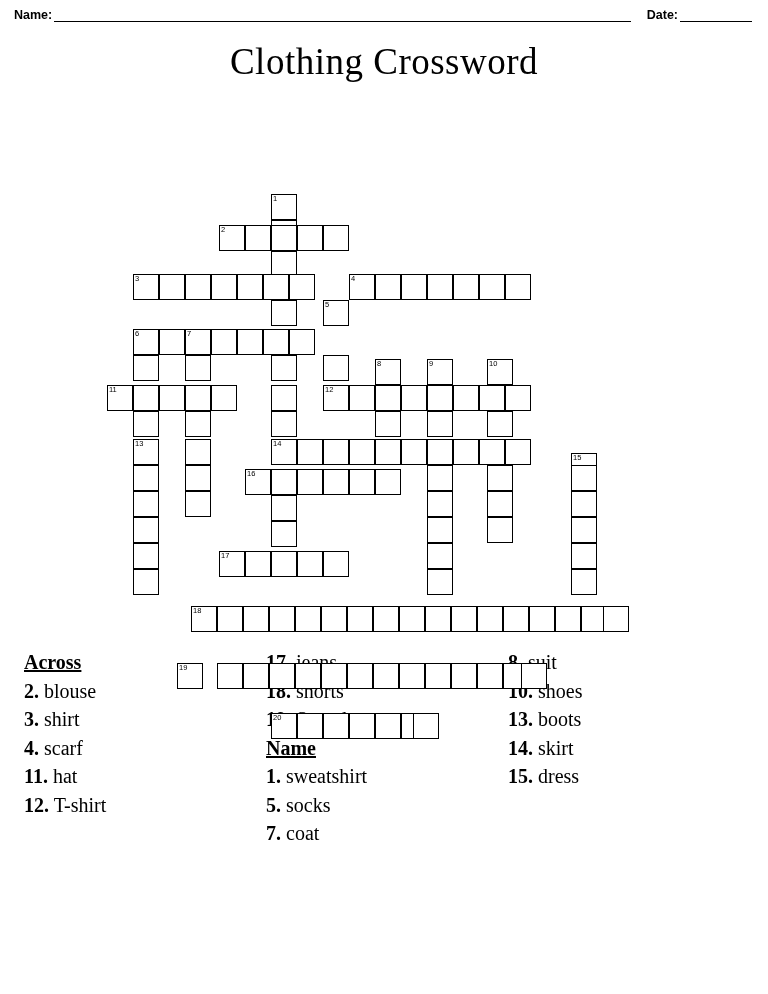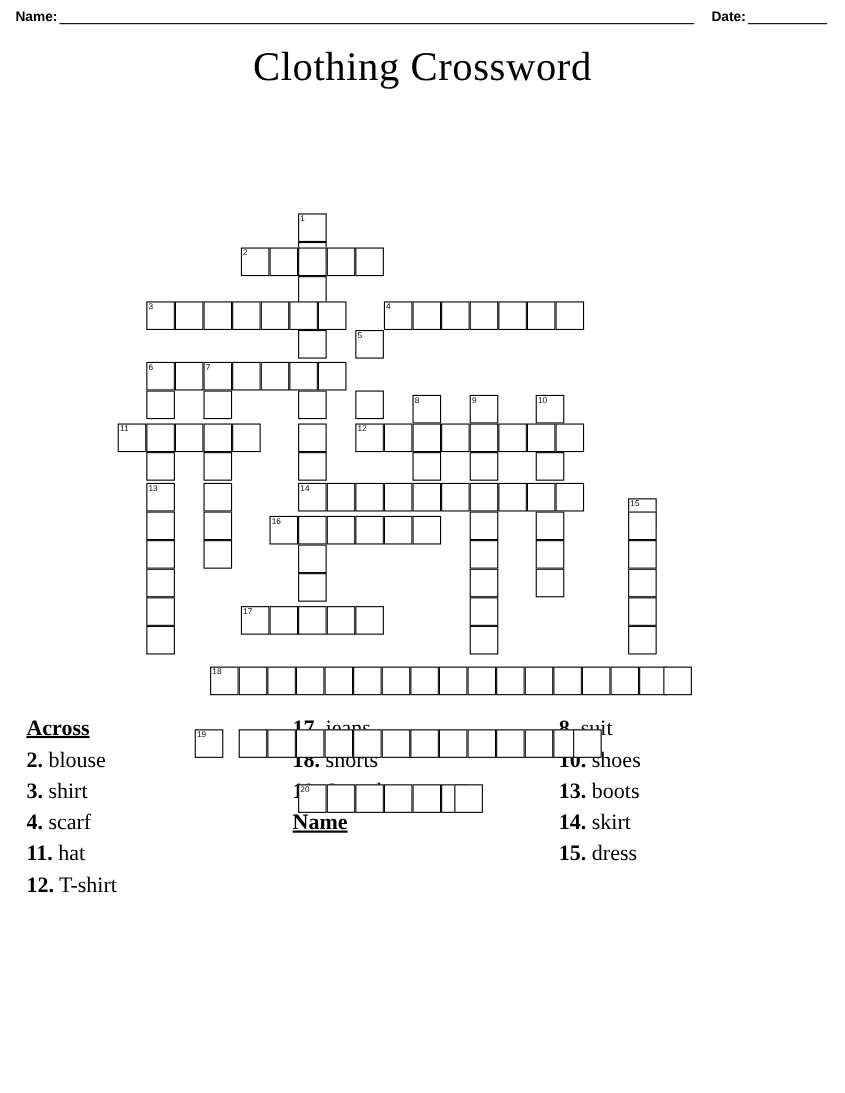--- a/index.html
+++ b/index.html
@@ -297,20 +297,25 @@
       </div>
   </div>
 
   <div class="col col-2">
     <div id="col2-list">
         <div class="clue"><b>17.</b><span> jeans</span></div>
         <div class="clue"><b>18.</b><span> shorts</span></div>
         <div class="clue"><b>19.</b><span> Sun glasses</span></div>
       </div>
     <div class="section-head">Name</div>
+    <div id="col2b-list">
+        <div class="clue"><b>1.</b><span> sweatshirt</span></div>
+        <div class="clue"><b>5.</b><span> socks</span></div>
+        <div class="clue"><b>7.</b><span> coat</span></div>
+      </div>
   </div>
 
   <div class="col col-3">
     <div id="col3-list">
         <div class="clue"><b>8.</b><span> suit</span></div>
         <div class="clue"><b>10.</b><span> shoes</span></div>
         <div class="clue"><b>13.</b><span> boots</span></div>
         <div class="clue"><b>14.</b><span> skirt</span></div>
         <div class="clue"><b>15.</b><span> dress</span></div>
       </div>

